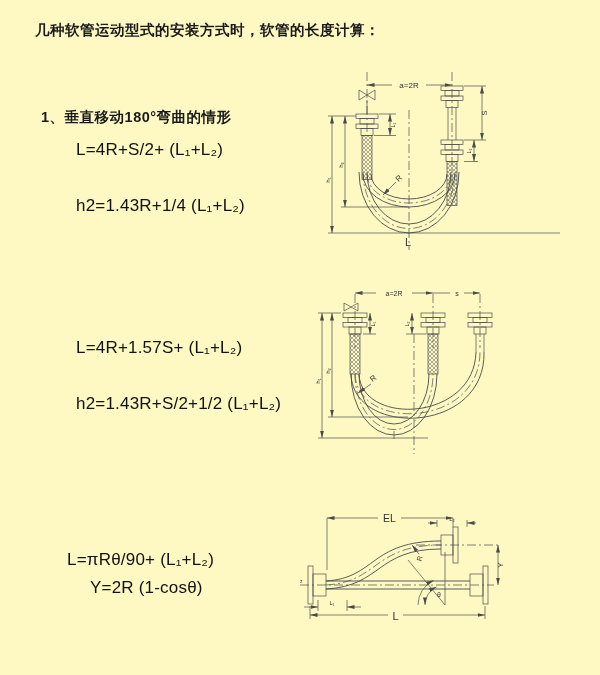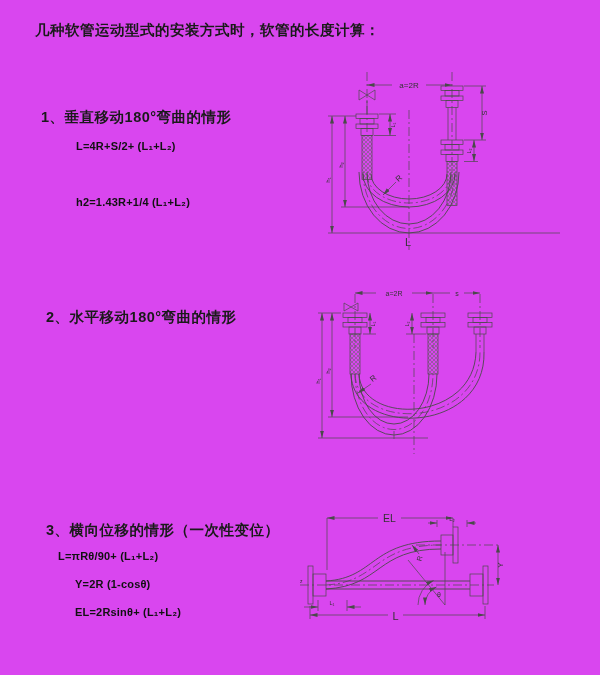--- a/index.html
+++ b/index.html
@@ -1,56 +1,55 @@
 <!DOCTYPE html>
 <html><head>
 <meta charset="utf-8">
 <style>
   html,body{margin:0;padding:0;}
   body{
     width:600px;height:675px;background:#ffffff;position:relative;overflow:hidden;
     font-family:"Liberation Sans","DejaVu Sans",sans-serif;
   }
-  .page{position:absolute;inset:0;background:#d946ef;}
+  .page{position:absolute;inset:0;background:#fef9c3;}
   .doc-title{
     position:absolute;left:35px;top:21px;font-size:14.5px;font-weight:700;
     color:#1a1a1a;letter-spacing:.5px;white-space:nowrap;
   }
   .sec-heading{
     position:absolute;font-size:14.5px;font-weight:700;color:#1a1a1a;
     letter-spacing:.5px;white-space:nowrap;
   }
   .formula{
-    position:absolute;font-size:11px;font-weight:700;color:#111;
+    position:absolute;font-size:17px;font-weight:400;color:#111;
     letter-spacing:.2px;white-space:nowrap;
   }
   svg.diagram{position:absolute;}
   svg text{font-family:"Liberation Sans","DejaVu Sans",sans-serif;fill:#333;stroke:none;}
   .ln{stroke:#4a4a4a;fill:none;stroke-width:.9;}
   .thin{stroke-width:.7;}
   .cl{stroke-dasharray:9 3 2 3;stroke-width:.7;}
   .dim{stroke-width:.7;}
 </style>
 </head>
 <body>
 
 <div class="page">
 
   <div class="doc-title">几种软管运动型式的安装方式时，软管的长度计算：</div>
 
   <div class="sec-heading" style="left:41px;top:108px">1、垂直移动180°弯曲的情形</div>
   <div class="formula" style="left:76px;top:140px">L=4R+S/2+ (L₁+L₂)</div>
   <div class="formula" style="left:76px;top:196px">h2=1.43R+1/4 (L₁+L₂)</div>
 
-  <div class="sec-heading" style="left:46px;top:308px">2、水平移动180°弯曲的情形</div>
-
-  <div class="sec-heading" style="left:46px;top:521px">3、横向位移的情形（一次性变位）</div>
-  <div class="formula" style="left:58px;top:550px">L=πRθ/90+ (L₁+L₂)</div>
-  <div class="formula" style="left:75px;top:578px">Y=2R (1-cosθ)</div>
-  <div class="formula" style="left:75px;top:606px">EL=2Rsinθ+ (L₁+L₂)</div>
+  <div class="formula" style="left:76px;top:338px">L=4R+1.57S+ (L₁+L₂)</div>
+  <div class="formula" style="left:76px;top:394px">h2=1.43R+S/2+1/2 (L₁+L₂)</div>
+
+  <div class="formula" style="left:67px;top:550px">L=πRθ/90+ (L₁+L₂)</div>
+  <div class="formula" style="left:90px;top:578px">Y=2R (1-cosθ)</div>
 
   <svg class="diagram" style="left:312px;top:68px;width:270px;height:190px" viewBox="0 0 270 190">
     <defs>
       <marker id="d1a" markerWidth="9" markerHeight="6" refX="7.5" refY="2" orient="auto-start-reverse" markerUnits="userSpaceOnUse">
         <path d="M0,0 L7.5,2 L0,4 Z" fill="#4a4a4a"></path>
       </marker>
       <pattern id="d1b" width="4" height="4" patternUnits="userSpaceOnUse">
         <path d="M0 0L4 4M4 0L0 4" stroke="#666" stroke-width="0.55" fill="none"></path>
       </pattern>
     </defs>

